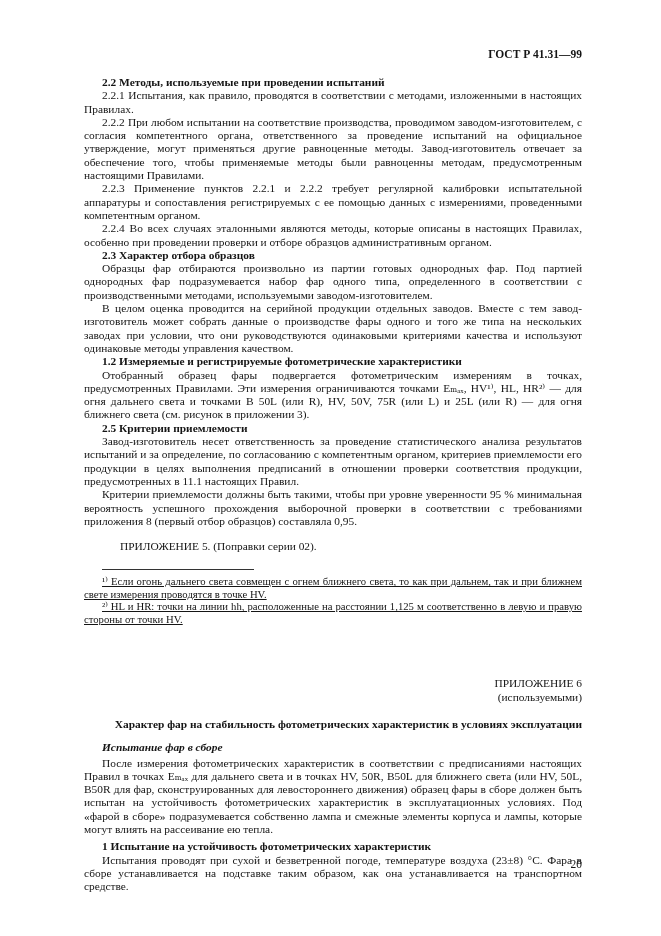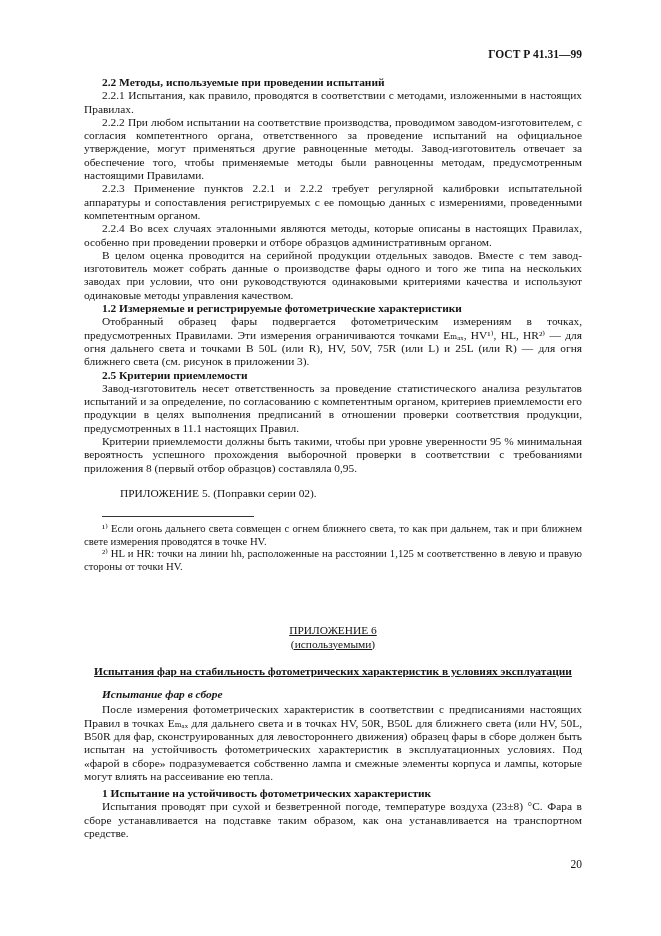--- a/index.html
+++ b/index.html
@@ -24,30 +24,30 @@
   }
   p {
     margin: 0;
     font-size: 11.4px;
     line-height: 13.3px;
     text-align: justify;
     text-indent: 18px;
   }
   p.h { font-weight: bold; }
   p.annex5 { text-indent: 36px; margin-top: 12px; }
-  .footnotes { margin-top: 16px; }
+  .footnotes { margin-top: 16px; text-decoration: underline; }
   .fn-rule {
     width: 152px;
     border: 0;
     border-top: 1px solid #333;
     margin: 0 0 5px 18px;
   }
   p.fn { font-size: 10.7px; line-height: 12.5px; }
   .appendix { margin-top: 52px; }
-  p.center { text-align: center; text-indent: 0; text-decoration: underline; }
+  p.center { text-align: right; text-indent: 0; }
   .appendix-heading { margin-top: 14px; margin-bottom: 10px; }
   .sub-heading { margin-bottom: 2px; font-style: italic; }
   .block-gap { margin-top: 4px; }
   .page-number {
     position: absolute;
     right: 79px;
     top: 858px;
     font-size: 11.5px;
   }
 </style>
@@ -59,39 +59,41 @@
   <div class="doc-header">
     <span>ГОСТ Р 41.31—99</span>
   </div>
 
   <div class="doc-body">
     <p class="h">2.2 Методы, используемые при проведении испытаний</p>
     <p>2.2.1 Испытания, как правило, проводятся в соответствии с методами, изложенными в настоящих Правилах.</p>
     <p>2.2.2 При любом испытании на соответствие производства, проводимом заводом-изготовителем, с согласия компетентного органа, ответственного за проведение испытаний на официальное утверждение, могут применяться другие равноценные методы. Завод-изготовитель отвечает за обеспечение того, чтобы применяемые методы были равноценны методам, предусмотренным настоящими Правилами.</p>
     <p>2.2.3 Применение пунктов 2.2.1 и 2.2.2 требует регулярной калибровки испытательной аппаратуры и сопоставления регистрируемых с ее помощью данных с измерениями, проведенными компетентным органом.</p>
     <p>2.2.4 Во всех случаях эталонными являются методы, которые описаны в настоящих Правилах, особенно при проведении проверки и отборе образцов административным органом.</p>
+    <p class="h">2.3 Характер отбора образцов</p>
+    <p>Образцы фар отбираются произвольно из партии готовых однородных фар. Под партией однородных фар подразумевается набор фар одного типа, определенного в соответствии с производственными методами, используемыми заводом-изготовителем.</p>
     <p>В целом оценка проводится на серийной продукции отдельных заводов. Вместе с тем завод-изготовитель может собрать данные о производстве фары одного и того же типа на нескольких заводах при условии, что они руководствуются одинаковыми критериями качества и используют одинаковые методы управления качеством.</p>
     <p class="h">1.2 Измеряемые и регистрируемые фотометрические характеристики</p>
     <p>Отобранный образец фары подвергается фотометрическим измерениям в точках, предусмотренных Правилами. Эти измерения ограничиваются точками Eₘₐₓ, HV¹⁾, HL, HR²⁾ — для огня дальнего света и точками B 50L (или R), HV, 50V, 75R (или L) и 25L (или R) — для огня ближнего света (см. рисунок в приложении 3).</p>
     <p class="h">2.5 Критерии приемлемости</p>
     <p>Завод-изготовитель несет ответственность за проведение статистического анализа результатов испытаний и за определение, по согласованию с компетентным органом, критериев приемлемости его продукции в целях выполнения предписаний в отношении проверки соответствия продукции, предусмотренных в 11.1 настоящих Правил.</p>
     <p>Критерии приемлемости должны быть такими, чтобы при уровне уверенности 95 % минимальная вероятность успешного прохождения выборочной проверки в соответствии с требованиями приложения 8 (первый отбор образцов) составляла 0,95.</p>
     <p class="annex5">ПРИЛОЖЕНИЕ 5. (Поправки серии 02).</p>
   </div>
 
   <div class="footnotes">
     <hr class="fn-rule">
     <p class="fn">¹⁾ Если огонь дальнего света совмещен с огнем ближнего света, то как при дальнем, так и при ближнем свете измерения проводятся в точке HV.</p>
     <p class="fn">²⁾ HL и HR: точки на линии hh, расположенные на расстоянии 1,125 м соответственно в левую и правую стороны от точки HV.</p>
   </div>
 
   <div class="appendix">
     <p class="center">ПРИЛОЖЕНИЕ 6</p>
     <p class="center">(используемыми)</p>
-    <p class="center h appendix-heading">Испытания фар на стабильность фотометрических характеристик в условиях эксплуатации</p>
+    <p class="center h appendix-heading">Характер фар на стабильность фотометрических характеристик в условиях эксплуатации</p>
     <p class="h sub-heading">Испытание фар в сборе</p>
     <p>После измерения фотометрических характеристик в соответствии с предписаниями настоящих Правил в точках Eₘₐₓ для дальнего света и в точках HV, 50R, B50L для ближнего света (или HV, 50L, B50R для фар, сконструированных для левостороннего движения) образец фары в сборе должен быть испытан на устойчивость фотометрических характеристик в эксплуатационных условиях. Под «фарой в сборе» подразумевается собственно лампа и смежные элементы корпуса и лампы, которые могут влиять на рассеивание ею тепла.</p>
     <p class="h block-gap">1 Испытание на устойчивость фотометрических характеристик</p>
     <p>Испытания проводят при сухой и безветренной погоде, температуре воздуха (23±8) °С. Фара в сборе устанавливается на подставке таким образом, как она устанавливается на транспортном средстве.</p>
   </div>
 
   <div class="page-number">20</div>
 
 </div>
 

